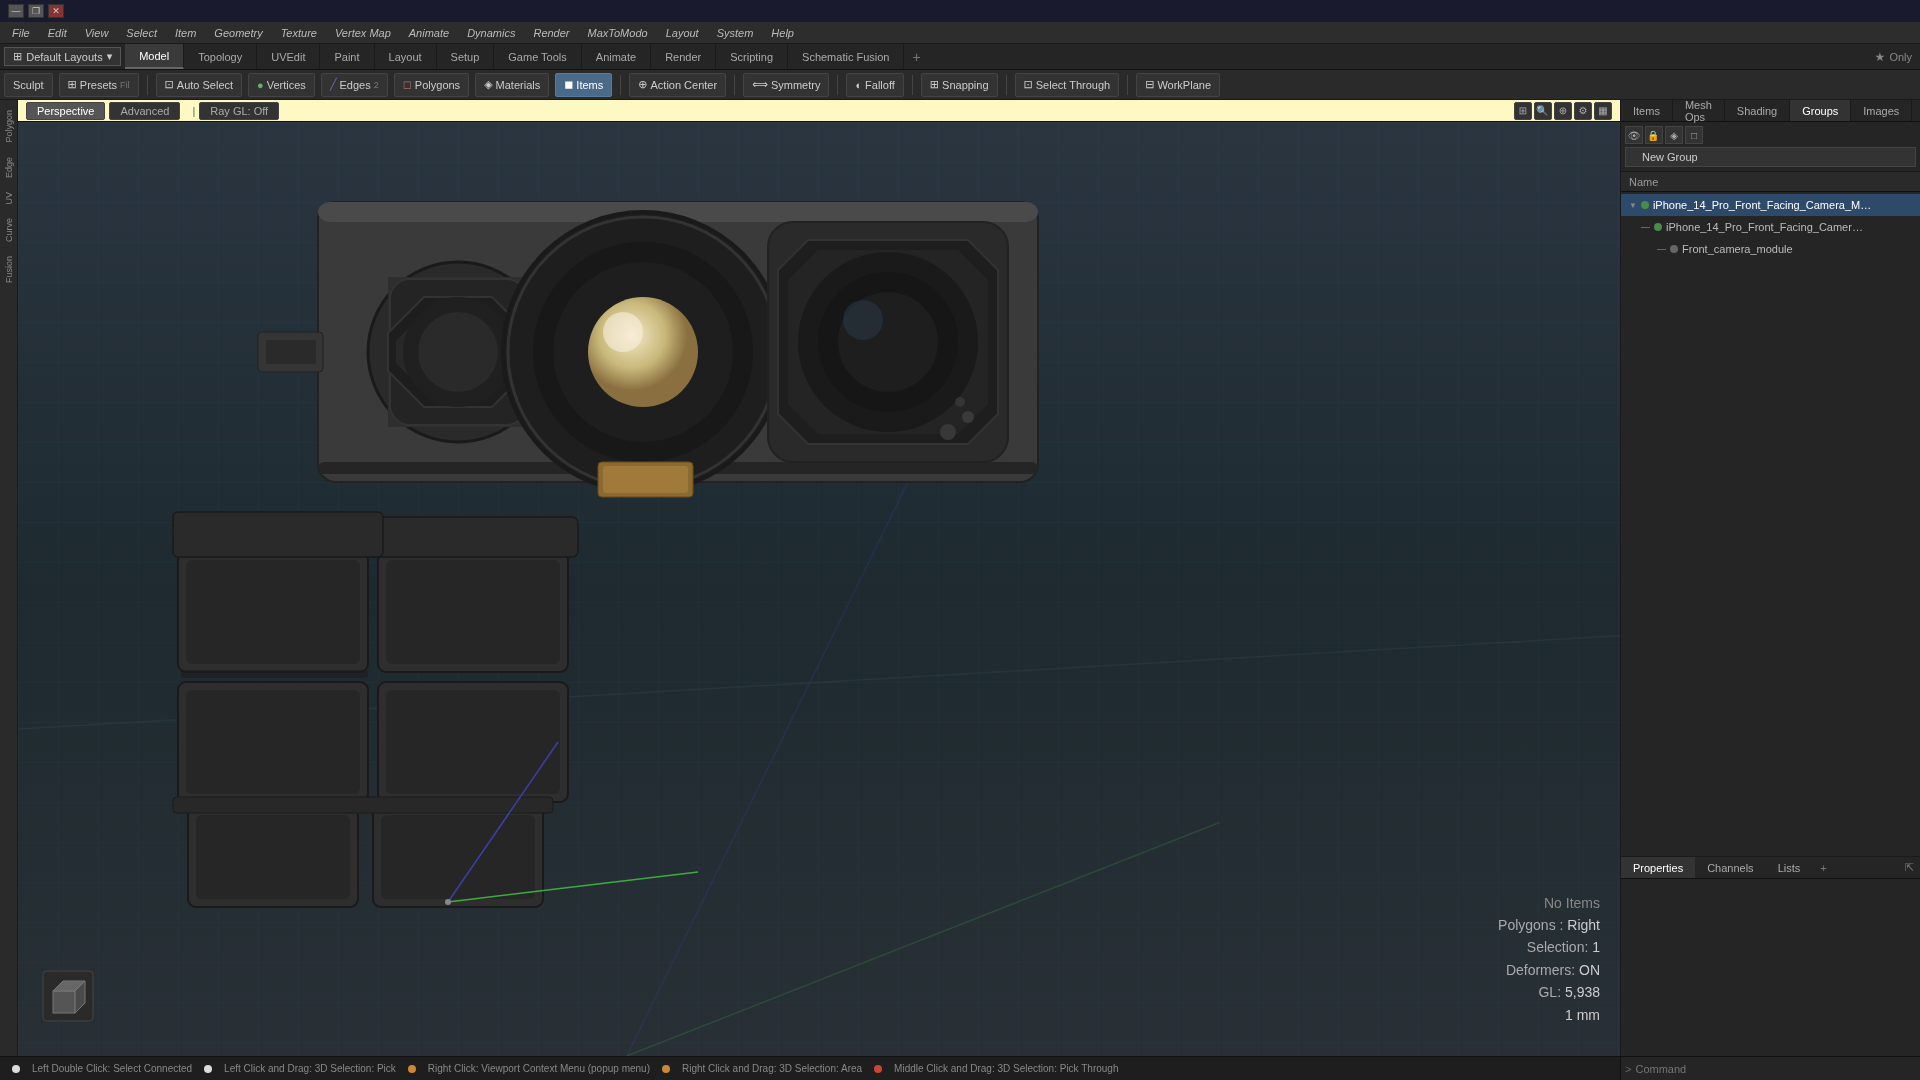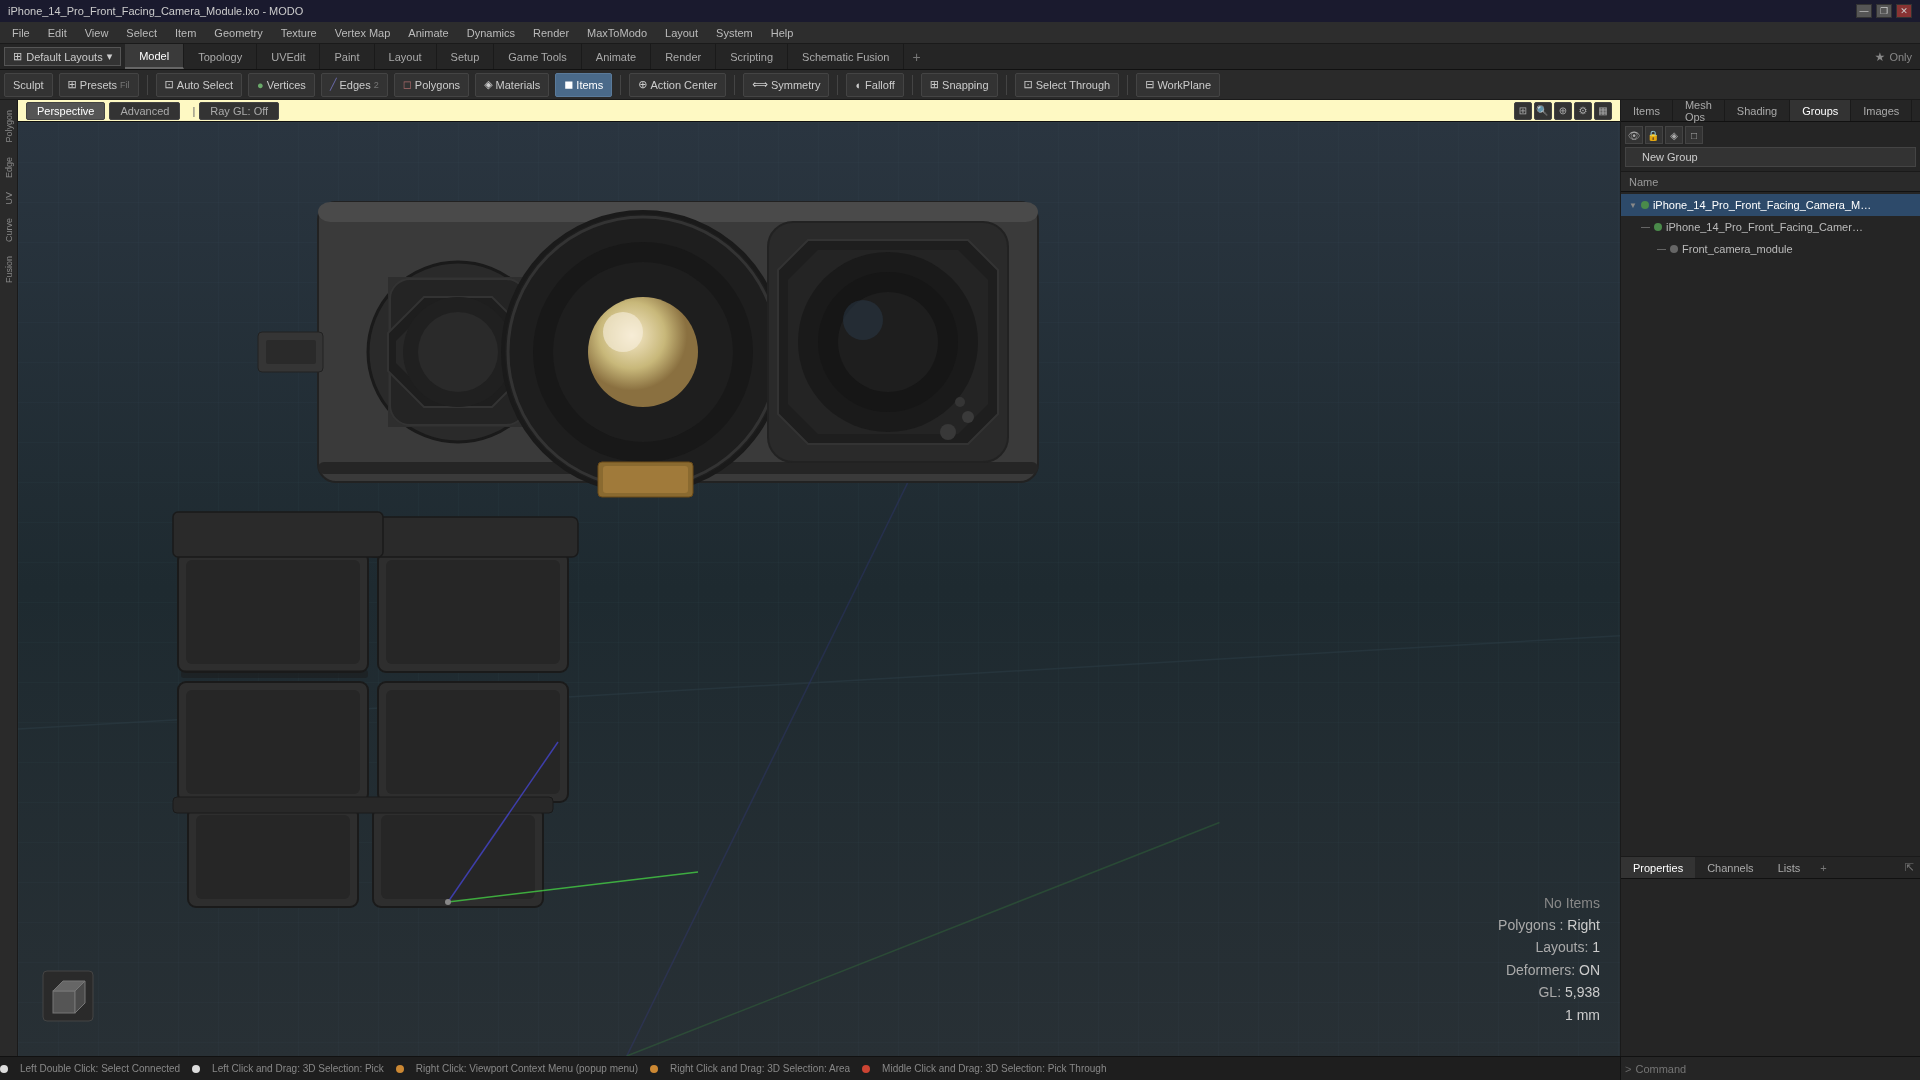--- a/index.html
+++ b/index.html
@@ -43,20 +43,21 @@
       padding: 0 4px;
       gap: 2px;
       border-bottom: 1px solid #1a1a1a;
     }
     .menu-item {
       padding: 2px 8px;
       font-size: 11px;
       color: #bbb;
       cursor: pointer;
       border-radius: 2px;
+      font-style: italic;
     }
 
     
     #main-tabs {
       height: 26px;
       background: #252525;
       display: flex;
       align-items: stretch;
       border-bottom: 1px solid #111;
     }
@@ -353,21 +354,21 @@
       color: #777; cursor: pointer;
     }
 
     
     #status-bar {
       height: 24px;
       background: #1e1e1e;
       border-top: 1px solid #111;
       display: flex;
       align-items: center;
-      padding: 0 0;
+      padding: 0 12px;
       font-size: 10px;
       color: #888;
       gap: 12px;
     }
     .status-dot {
       width: 8px; height: 8px;
       border-radius: 50%;
       background: #666;
       flex-shrink: 0;
     }
@@ -400,21 +401,20 @@
       outline: none;
       color: #ccc;
       font-size: 11px;
     }
     .icon-triangle-down::before { content: "▼"; font-size: 8px; }
   </style>
 </head>
 <body>
 
 <div id="title-bar">
-  <span class="title-text">iPhone_14_Pro_Front_Facing_Camera_Module.lxo - MODO</span>
   <div class="window-controls">
     <div class="win-btn">—</div>
     <div class="win-btn">❐</div>
     <div class="win-btn" style="background:#883333;">✕</div>
   </div>
 </div>
 
 <div id="menu-bar">
   <div class="menu-item">File</div>
   <div class="menu-item">Edit</div>
@@ -665,21 +665,21 @@
 
       <div class="info-overlay">
         <div>
           <span style="color:#888;">No Items</span>
         </div>
         <div>
           <span class="label">Polygons :</span>
           <span class="value">Right</span>
         </div>
         <div>
-          <span class="label">Layouts:</span>
+          <span class="label">Selection:</span>
           <span class="value">1</span>
         </div>
         <div>
           <span class="label">Deformers:</span>
           <span class="value">ON</span>
         </div>
         <div>
           <span class="label">GL:</span>
           <span class="value">5,938</span>
         </div>

